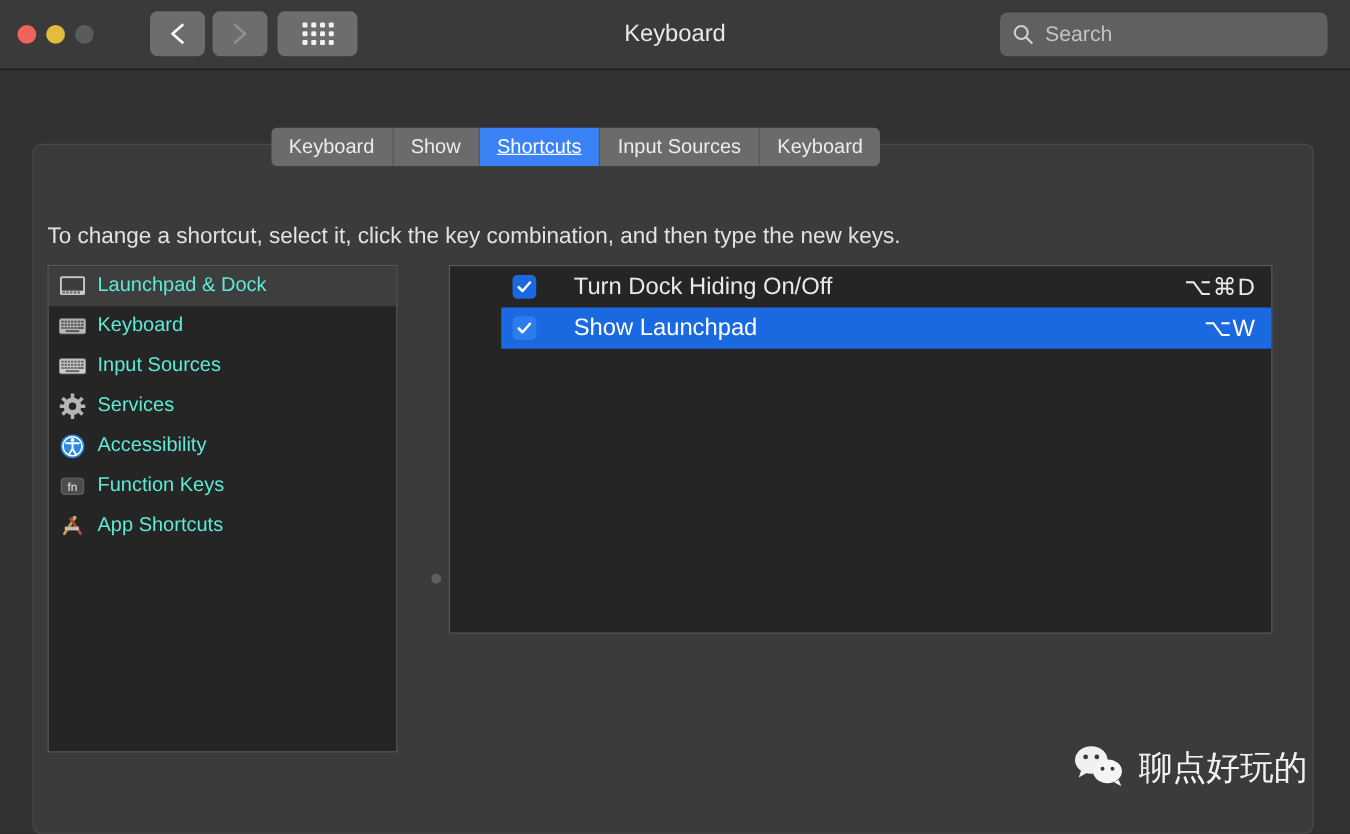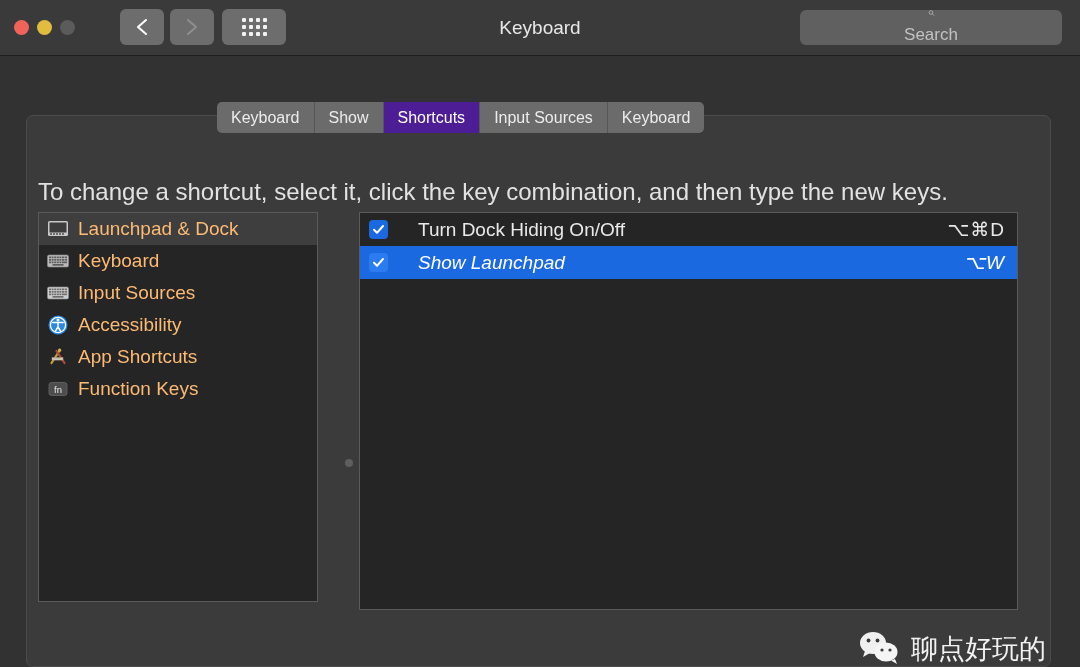--- a/index.html
+++ b/index.html
@@ -97,21 +97,20 @@
   .search-field {
     position: absolute;
     right: 18px; top: 10px;
     width: 262px; height: 35px;
     border-radius: 6px;
     background: #606060;
     display: flex;
     align-items: center;
     padding: 0 10px;
     gap: 9px;
-    flex-direction: column;
   }
   .search-field .ph {
     font-size: 17px;
     color: #c2c2c2;
   }
 
   
   .content {
     position: absolute;
     left: 0; top: 57px;
@@ -134,37 +133,38 @@
     display: flex;
     align-items: center;
     justify-content: center;
     font-size: 16px;
     color: #ececec;
     background: #6b6b6b;
     border-right: 1px solid #565656;
   }
   .tab:last-child { border-right: none; }
   .tab.active {
-    background: #4c1d95;
+    background: #3b82f6;
     color: #ffffff;
+    text-decoration: underline;
   }
 
   .panel {
     position: absolute;
     left: 26px; top: 58px;
     width: 1025px; height: 552px;
     background: #3b3b3b;
     border: 1px solid #4b4b4b;
     border-radius: 7px;
   }
 
   .hint {
     position: absolute;
     left: 38px; top: 121px;
-    font-size: 24px;
+    font-size: 18px;
     color: #e2e2e2;
     white-space: nowrap;
   }
 
   
   .sidebar {
     position: absolute;
     left: 38px; top: 155px;
     width: 280px; height: 390px;
     background: #252525;
@@ -173,22 +173,22 @@
   }
   .side-item {
     height: 32px;
     display: flex;
     align-items: center;
     padding-left: 8px;
     gap: 9px;
   }
   .side-item.selected { background: #3e3e3e; }
   .side-label {
-    font-size: 19px;
-    color: #fdba74;
+    font-size: 16px;
+    color: #5eead4;
     white-space: nowrap;
   }
   .side-icon {
     width: 22px; height: 22px;
     flex: 0 0 22px;
     display: flex;
     align-items: center;
     justify-content: center;
   }
   .side-icon svg { display: block; }
@@ -202,32 +202,33 @@
     position: absolute;
     left: 3px; top: 247px;
     width: 8px; height: 8px;
     border-radius: 50%;
     background: #5e5e5e;
   }
 
   .shortcut-list {
     position: absolute;
     left: 359px; top: 155px;
-    width: 659px; height: 398px;
+    width: 659px; height: 295px;
     background: #252525;
     border: 1px solid #5a5a5a;
     overflow: hidden;
+    padding-left: 41px;
   }
   .sc-row {
     height: 33px;
     display: flex;
     align-items: center;
     padding: 0 12px 0 9px;
   }
-  .sc-row.selected { background: #1a69e0; font-style: italic; }
+  .sc-row.selected { background: #1a69e0; }
   .sc-check {
     width: 19px; height: 19px;
     flex: 0 0 19px;
     border-radius: 4px;
     background: #1a69e0;
     display: flex;
     align-items: center;
     justify-content: center;
     margin-right: 30px;
   }
@@ -249,21 +250,20 @@
 
   
   .watermark {
     position: absolute;
     left: 857px; top: 595px;
     display: flex;
     align-items: center;
     gap: 8px;
     z-index: 9;
     pointer-events: none;
-    margin-top: 35px;
   }
   .wm-text {
     font-size: 27px;
     color: #f2f2f2;
     white-space: nowrap;
   }
 </style>
 </head>
 <body>
 
@@ -408,61 +408,80 @@
               <rect x="12.4" y="11.5" width="2" height="1.7"></rect>
                 <rect x="15" y="11.5" width="5" height="1.7"></rect>
               <rect x="5.5" y="14" width="11" height="1.7"></rect>
             </g>
           </svg>
         </span>
         <span class="side-label">Input Sources</span>
       </div>
 
 
+      <div class="side-item">
+        <span class="side-icon">
+          <svg width="22" height="22" viewBox="0 0 22 22">
+            <g fill="#b5b5b5">
+              <circle cx="11" cy="11" r="7"></circle>
+              <rect x="9.6" y="0.8" width="2.8" height="4"></rect>
+              <rect x="9.6" y="17.2" width="2.8" height="4"></rect>
+              <rect x="0.8" y="9.6" width="4" height="2.8"></rect>
+              <rect x="17.2" y="9.6" width="4" height="2.8"></rect>
+              <rect x="3" y="3.8" width="2.8" height="4" transform="rotate(-45 4.4 5.8)"></rect>
+              <rect x="16.2" y="3.8" width="2.8" height="4" transform="rotate(45 17.6 5.8)"></rect>
+              <rect x="3" y="14.2" width="2.8" height="4" transform="rotate(45 4.4 16.2)"></rect>
+              <rect x="16.2" y="14.2" width="2.8" height="4" transform="rotate(-45 17.6 16.2)"></rect>
+            </g>
+            <circle cx="11" cy="11" r="3" fill="#252525"></circle>
+          </svg>
+        </span>
+        <span class="side-label">Services</span>
+      </div>
 
 
       <div class="side-item">
         <span class="side-icon">
           <svg width="22" height="22" viewBox="0 0 22 22">
             <circle cx="11" cy="11" r="9.5" fill="#2b8ae0"></circle>
             <circle cx="11" cy="11" r="7.6" fill="none" stroke="#ffffff" stroke-width="1.3"></circle>
             <circle cx="11" cy="5.9" r="1.5" fill="#ffffff"></circle>
             <path d="M5.9 8.6 L16.1 8.6" stroke="#ffffff" stroke-width="1.5" stroke-linecap="round"></path>
             <path d="M11 8.6 L11 13 L8.4 17.2 M11 13 L13.6 17.2" stroke="#ffffff" stroke-width="1.5" fill="none" stroke-linecap="round"></path>
           </svg>
         </span>
         <span class="side-label">Accessibility</span>
+      </div>
+
+      <div class="side-item">
+        <span class="side-icon">
+          <svg width="22" height="22" viewBox="0 0 22 22">
+            <rect x="2" y="4.5" width="18" height="13" rx="2.5" fill="#4d4d4d" stroke="#6e6e6e" stroke-width="0.7"></rect>
+            <text x="11" y="15" font-family="Liberation Sans, sans-serif" font-size="9.5" fill="#e6e6e6" text-anchor="middle">fn</text>
+          </svg>
+        </span>
+        <span class="side-label">Function Keys</span>
       </div>
 
       <div class="side-item">
         <span class="side-icon">
           <svg width="22" height="22" viewBox="0 0 22 22">
             <line x1="4.5" y1="17" x2="13" y2="4" stroke="#c9a13c" stroke-width="2.2" stroke-linecap="round"></line>
             <line x1="17.5" y1="17" x2="9.5" y2="5" stroke="#b24a3a" stroke-width="2.2" stroke-linecap="round"></line>
             <rect x="5" y="11.5" width="11" height="2.6" fill="#d8d2c0" stroke="#9a927c" stroke-width="0.5"></rect>
             <g stroke="#7a7364" stroke-width="0.4">
               <line x1="7" y1="11.8" x2="7" y2="13.2"></line>
               <line x1="9" y1="11.8" x2="9" y2="13.2"></line>
               <line x1="11" y1="11.8" x2="11" y2="13.2"></line>
               <line x1="13" y1="11.8" x2="13" y2="13.2"></line>
             </g>
             <circle cx="12.6" cy="4.2" r="1.6" fill="#cfae55"></circle>
           </svg>
         </span>
         <span class="side-label">App Shortcuts</span>
-      </div>
-
-      <div class="side-item">
-        <span class="side-icon">
-          <svg width="22" height="22" viewBox="0 0 22 22">
-            <rect x="2" y="4.5" width="18" height="13" rx="2.5" fill="#4d4d4d" stroke="#6e6e6e" stroke-width="0.7"></rect>
-            <text x="11" y="15" font-family="Liberation Sans, sans-serif" font-size="9.5" fill="#e6e6e6" text-anchor="middle">fn</text>
-          </svg>
-        </span>
-        <span class="side-label">Function Keys</span>
       </div>
     </div>
 
     <div class="splitter">
       <span class="dot"></span>
     </div>
 
     <div class="shortcut-list">
 
       <div class="sc-row">

